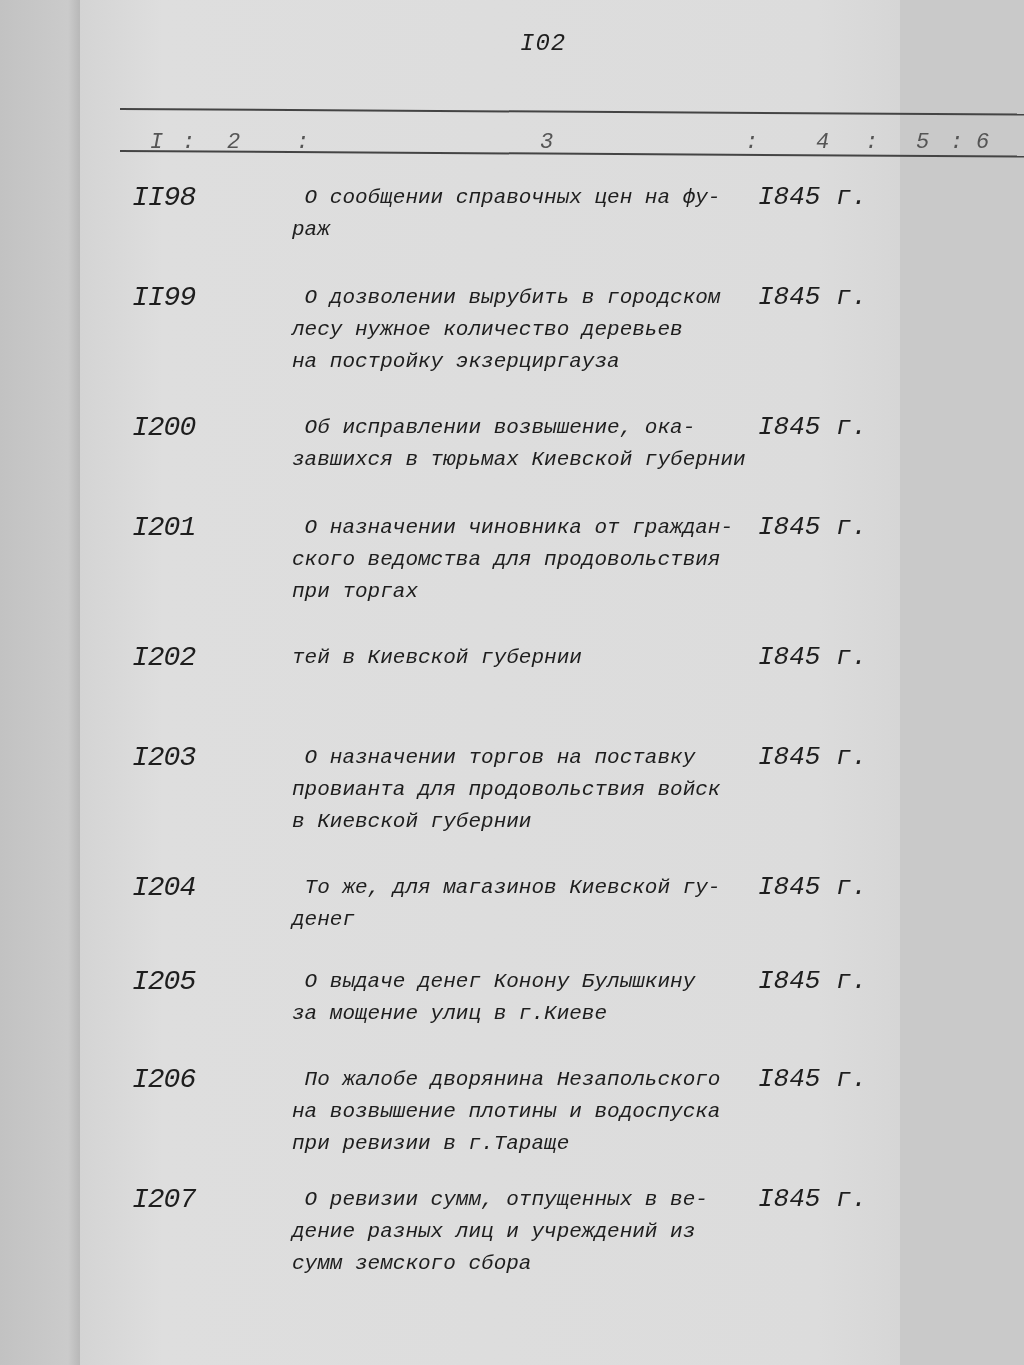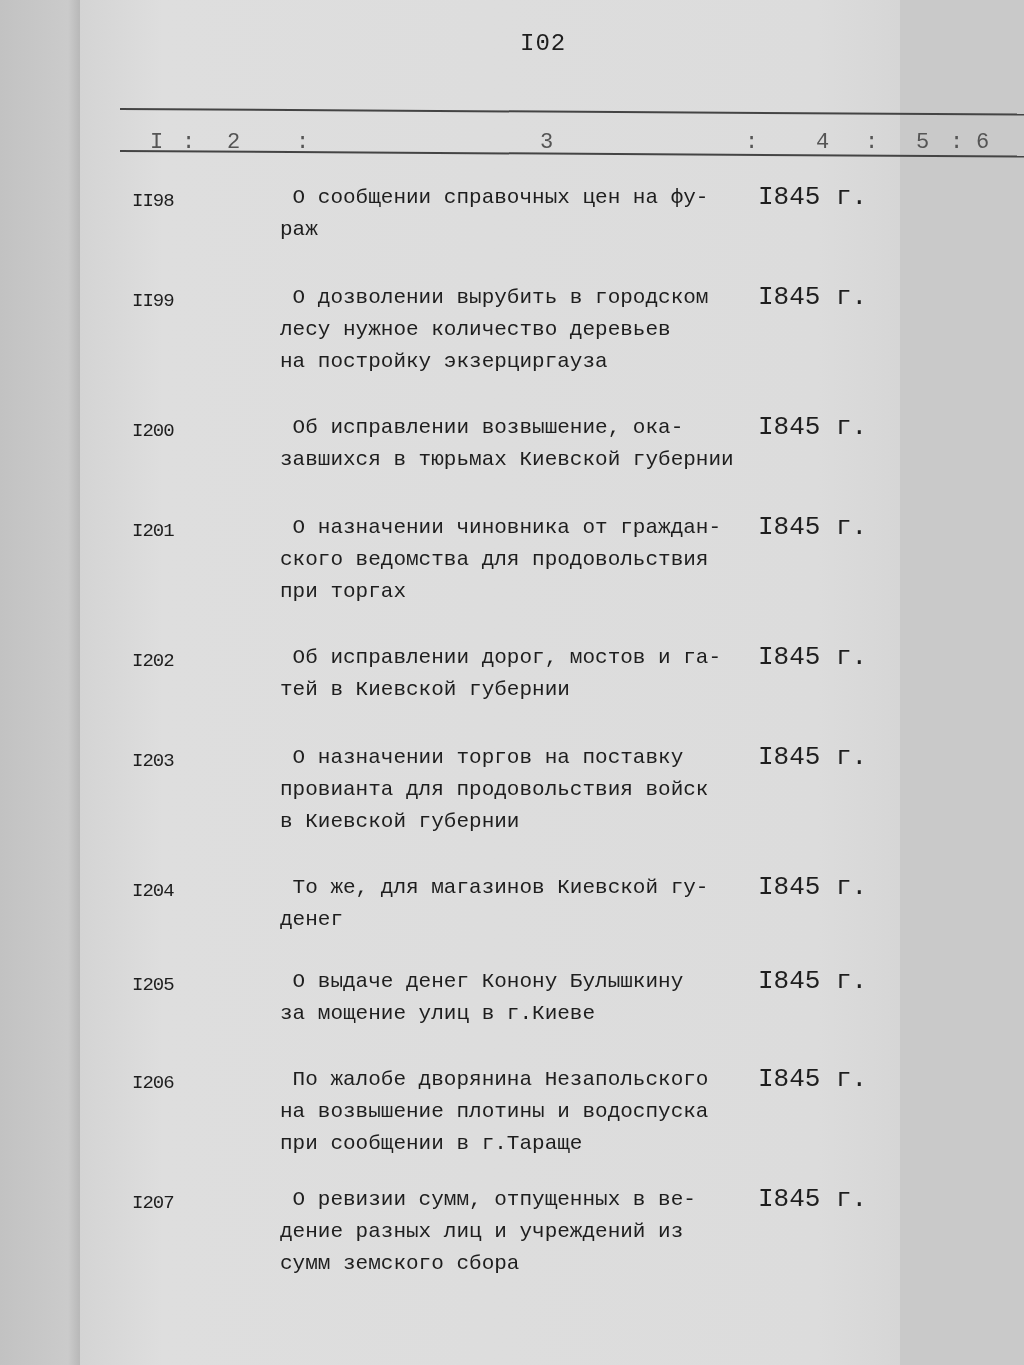--- a/index.html
+++ b/index.html
@@ -10,36 +10,37 @@
     color: #1e1e1e;
     position: relative;
   }
   .left-page {
     position: absolute; left: 0; top: 0; width: 80px; height: 1365px;
     background: linear-gradient(to right, #c2c2c2, #cbcbcb 85%, #b8b8b8);
   }
   .page {
     position: absolute; left: 80px; top: 0; width: 820px; height: 1365px;
     background: linear-gradient(to right, #d4d4d4, #dedede 10%, #dcdcdc 90%, #d6d6d6);
+    font-style: italic;
   }
   .page-number {
     position: absolute; left: 440px; top: 30px; font-size: 24px; letter-spacing: 1px;
   }
   .rule { position: absolute; left: 40px; width: 910px; height: 2px; background: #444; }
   .rule.top { top: 108px; transform: rotate(0.35deg); transform-origin: left; }
   .rule.bottom { top: 150px; transform: rotate(0.35deg); transform-origin: left; }
   .col-header {
     position: absolute; top: 130px; font-size: 22px; color: #555;
   }
   .entry { position: absolute; left: 0; width: 944px; }
   .entry .num {
-    position: absolute; left: 52px; top: 8px; font-size: 19px; letter-spacing: -1px;
+    position: absolute; left: 52px; top: 0; font-size: 28px; letter-spacing: -1px;
   }
   .entry .desc {
-    position: absolute; left: 200px; top: 0; width: 470px;
+    position: absolute; left: 212px; top: 0; width: 470px;
     font-size: 21px; line-height: 32px; white-space: pre;
   }
   .entry .year {
     position: absolute; left: 678px; top: 0; font-size: 26px; white-space: pre;
   }
 </style>
 </head>
 <body>
 
 <div class="left-page"></div>
@@ -79,41 +80,41 @@
         <div class="desc"><div> Об исправлении возвышение, ока-</div><div>завшихся в тюрьмах Киевской губернии</div></div>
         <span class="year">I845 г.</span>
       </div>
       <div class="entry" style="top: 512px;">
         <span class="num">I201</span>
         <div class="desc"><div> О назначении чиновника от граждан-</div><div>ского ведомства для продовольствия</div><div>при торгах</div></div>
         <span class="year">I845 г.</span>
       </div>
       <div class="entry" style="top: 642px;">
         <span class="num">I202</span>
-        <div class="desc"><div> Об исправлении дорог, мостов и га-</div><div>тей в Киевской губернии</div></div>
+        <div class="desc"><div>тей в Киевской губернии</div></div>
         <span class="year">I845 г.</span>
       </div>
       <div class="entry" style="top: 742px;">
         <span class="num">I203</span>
         <div class="desc"><div> О назначении торгов на поставку</div><div>провианта для продовольствия войск</div><div>в Киевской губернии</div></div>
         <span class="year">I845 г.</span>
       </div>
       <div class="entry" style="top: 872px;">
         <span class="num">I204</span>
         <div class="desc"><div> То же, для магазинов Киевской гу-</div><div>денег</div></div>
         <span class="year">I845 г.</span>
       </div>
       <div class="entry" style="top: 966px;">
         <span class="num">I205</span>
         <div class="desc"><div> О выдаче денег Конону Булышкину</div><div>за мощение улиц в г.Киеве</div></div>
         <span class="year">I845 г.</span>
       </div>
       <div class="entry" style="top: 1064px;">
         <span class="num">I206</span>
-        <div class="desc"><div> По жалобе дворянина Незапольского</div><div>на возвышение плотины и водоспуска</div><div>при сообщении в г.Тараще</div></div>
+        <div class="desc"><div> По жалобе дворянина Незапольского</div><div>на возвышение плотины и водоспуска</div><div>при ревизии в г.Тараще</div></div>
         <span class="year">I845 г.</span>
       </div>
       <div class="entry" style="top: 1184px;">
         <span class="num">I207</span>
         <div class="desc"><div> О ревизии сумм, отпущенных в ве-</div><div>дение разных лиц и учреждений из</div><div>сумм земского сбора</div></div>
         <span class="year">I845 г.</span>
       </div>
     </div>
 </div>
 

